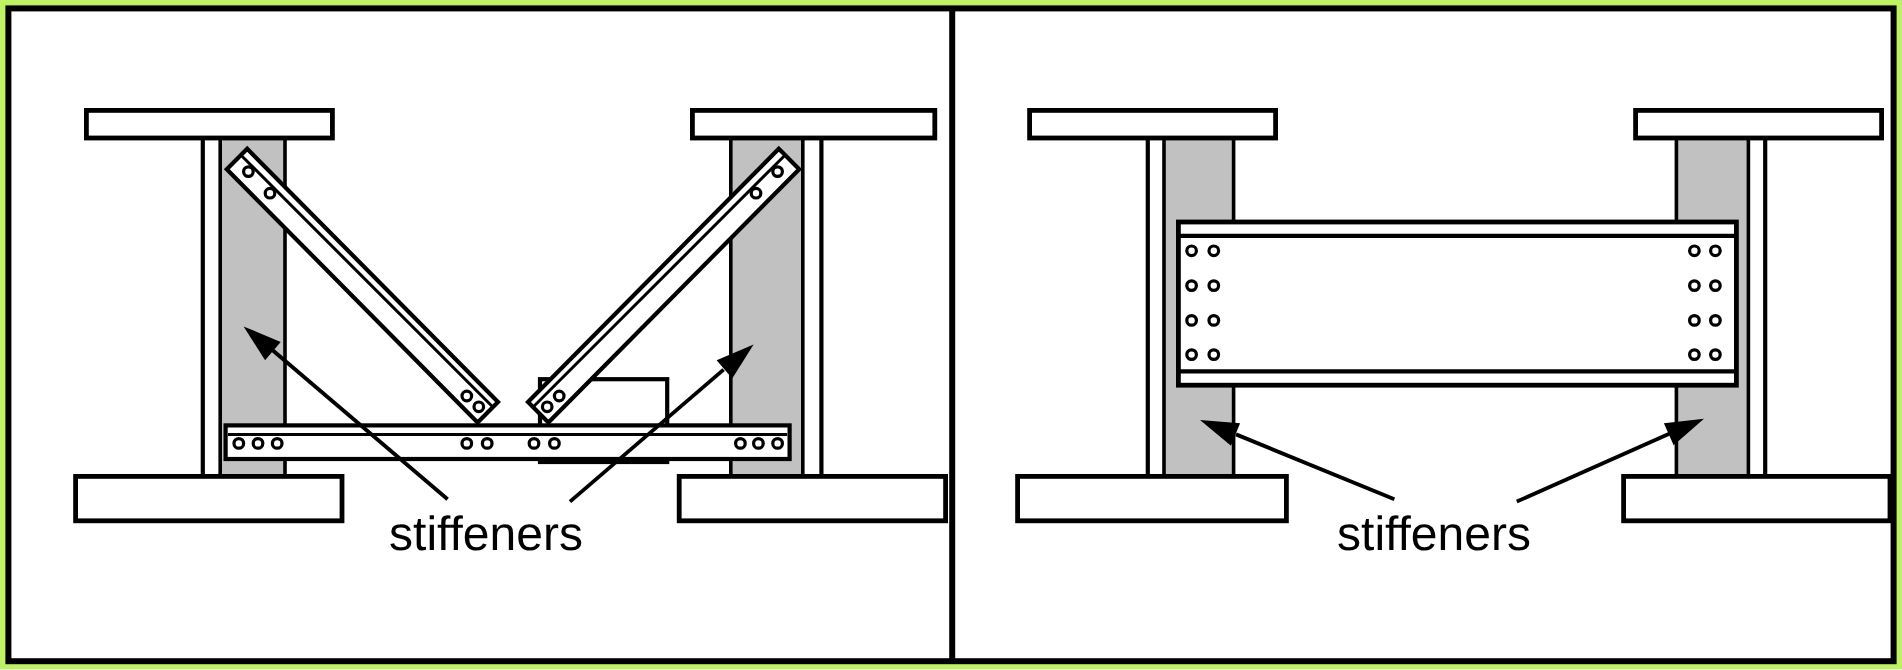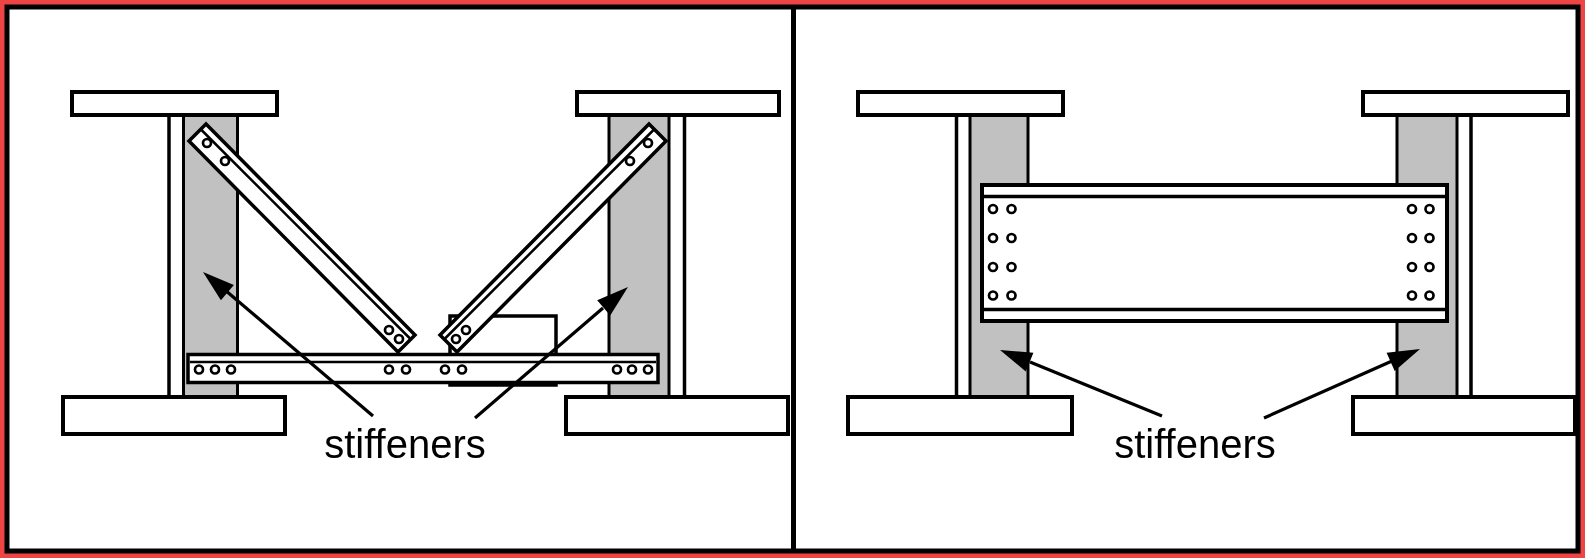--- a/index.html
+++ b/index.html
@@ -1,16 +1,16 @@
 <!DOCTYPE html>
 <html><head>
 <meta charset="utf-8">
 <style>
   html, body { margin:0; padding:0; background:#ffffff; }
-  .canvas { width:1585px; height:558px; position:relative; background:#ef4444; }
+  .canvas { width:1585px; height:558px; position:relative; background:#bef264; }
   svg { display:block; }
   .frame   { fill:#ffffff; stroke:#000000; stroke-width:5; }
   .divider { stroke:#000000; stroke-width:5; }
   .steel      { fill:#ffffff; stroke:#000000; stroke-width:4; }
   .steel-thin { fill:#ffffff; stroke:#000000; stroke-width:3.5; }
   .stiffener  { stroke:#000000; stroke-width:3; }
   .webline { stroke:#000000; stroke-width:3.5; fill:none; }
   .thin    { stroke:#000000; stroke-width:2.5; fill:none; }
   .bolt  { fill:#ffffff; stroke:#000000; stroke-width:2.7; }
   .shaft { stroke:#000000; stroke-width:3.2; fill:none; }

